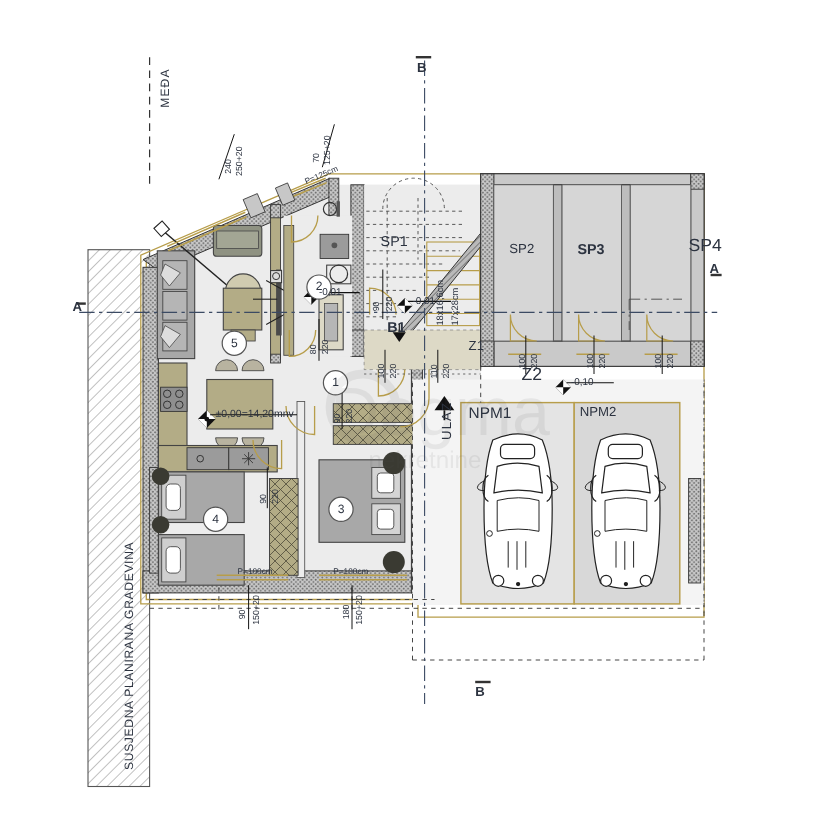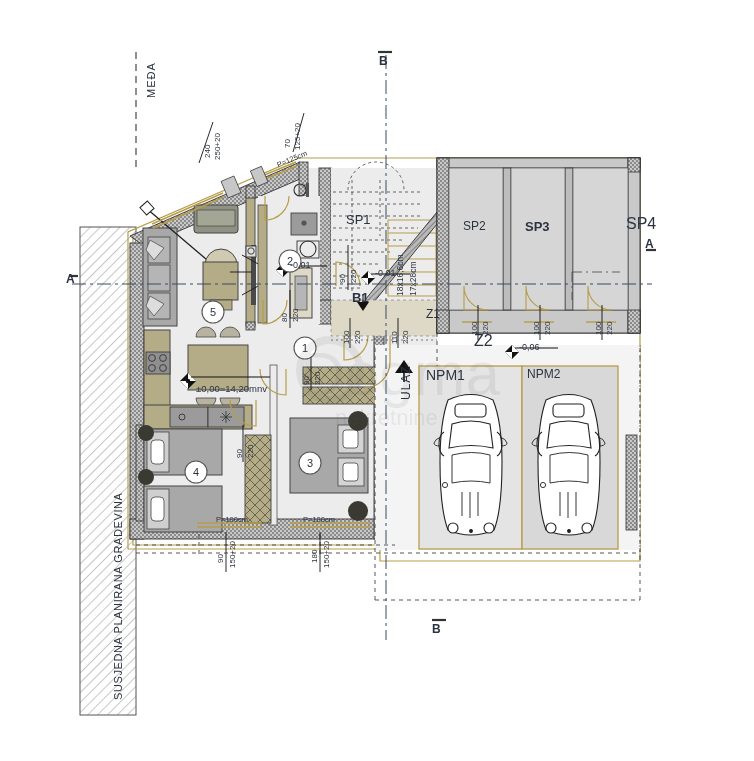--- a/index.html
+++ b/index.html
@@ -425,24 +425,24 @@
 <div class="lbl" style="left:527px;top:368px;font-size:12px;">NPM2</div>
 
 <div class="lbl rot90" style="left:400px;top:400px;font-size:12px;letter-spacing:1px;">ULAZ</div>
 
 <div class="lbl" style="left:302px;top:343px;font-size:11px;">1</div>
 <div class="lbl" style="left:287px;top:256px;font-size:11px;">2</div>
 <div class="lbl" style="left:307px;top:458px;font-size:11px;">3</div>
 <div class="lbl" style="left:193px;top:467px;font-size:11px;">4</div>
 <div class="lbl" style="left:210px;top:307px;font-size:11px;">5</div>
 
-<div class="lbl" style="left:196px;top:384px;font-size:9.5px;">±0,00=14,20mnv</div>
+<div class="lbl" style="left:196px;top:372px;font-size:9.5px;">±0,00=14,20mnv</div>
 <div class="lbl" style="left:290px;top:261px;font-size:9px;">-0,01</div>
 <div class="lbl" style="left:375px;top:269px;font-size:9px;">-0,01</div>
-<div class="lbl" style="left:519px;top:343px;font-size:9px;">-0,06</div>
+<div class="lbl" style="left:519px;top:343px;font-size:9px;">-0,10</div>
 
 <div class="lbl rot90" style="left:396px;top:296px;font-size:8.5px;">18x16,6cm</div>
 <div class="lbl rot90" style="left:409px;top:296px;font-size:8.5px;">17x28cm</div>
 
 <div class="lbl rot90" style="left:204px;top:158px;font-size:8px;">240</div>
 <div class="lbl rot90" style="left:214px;top:160px;font-size:8px;">250+20</div>
 
 <div class="lbl rot90" style="left:284px;top:148px;font-size:8px;">70</div>
 <div class="lbl rot90" style="left:294px;top:150px;font-size:8px;">125+20</div>
 <div class="lbl" style="left:276px;top:162px;font-size:7.5px;transform:rotate(-23deg);transform-origin:0 0;">P=125cm</div>

